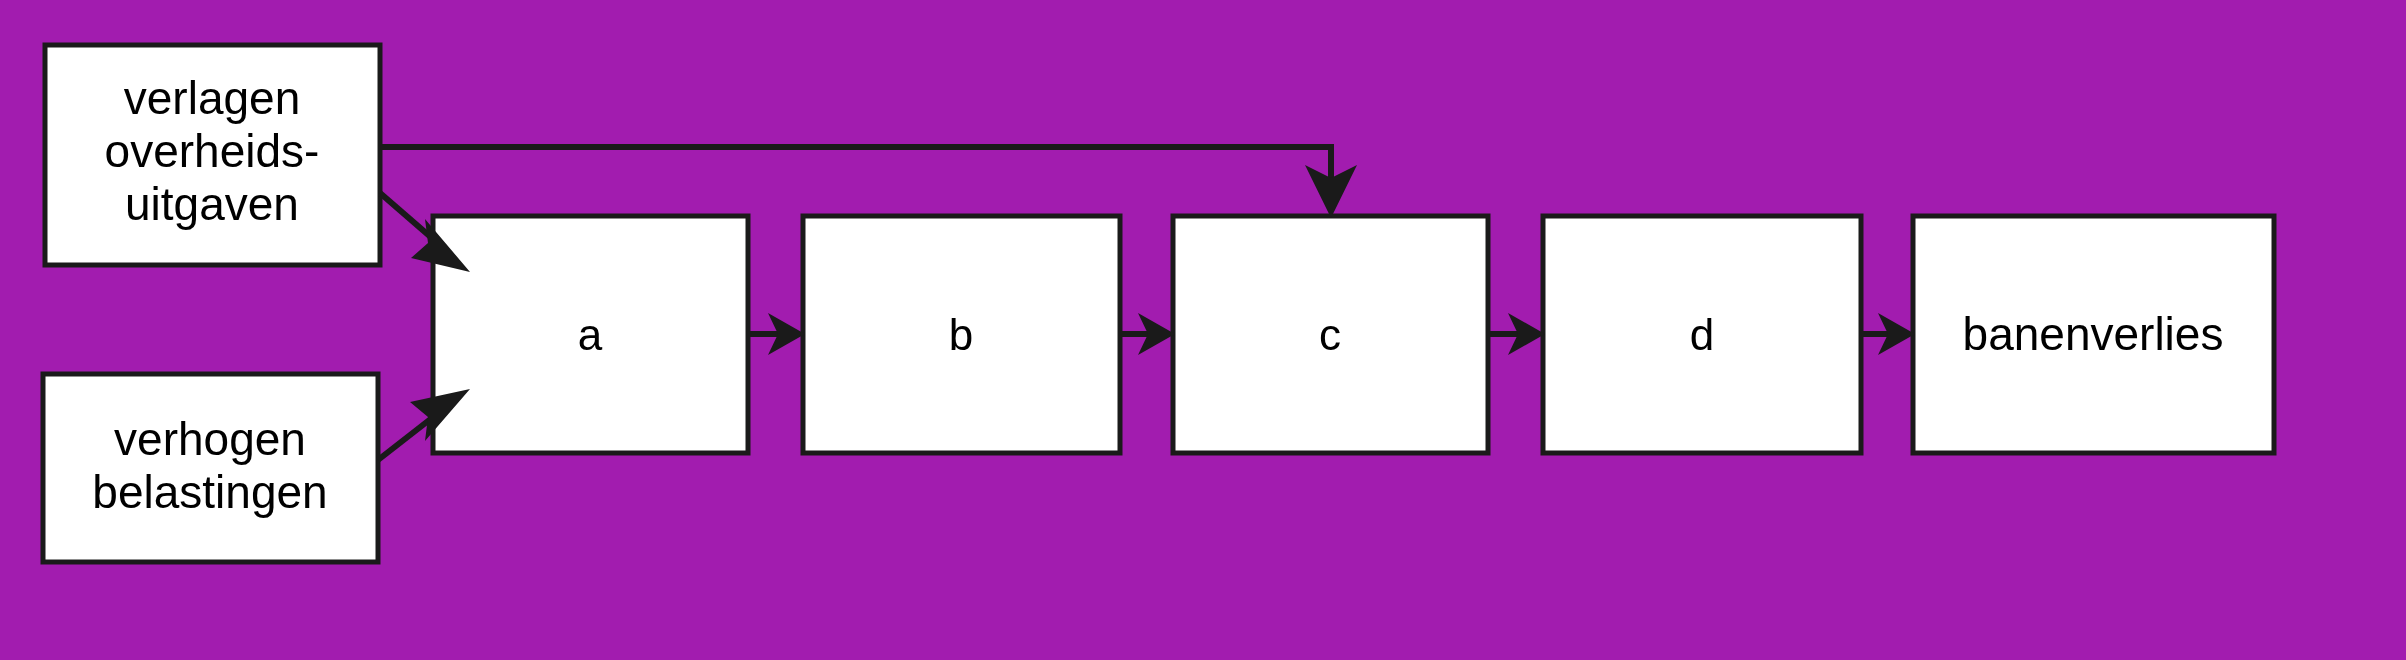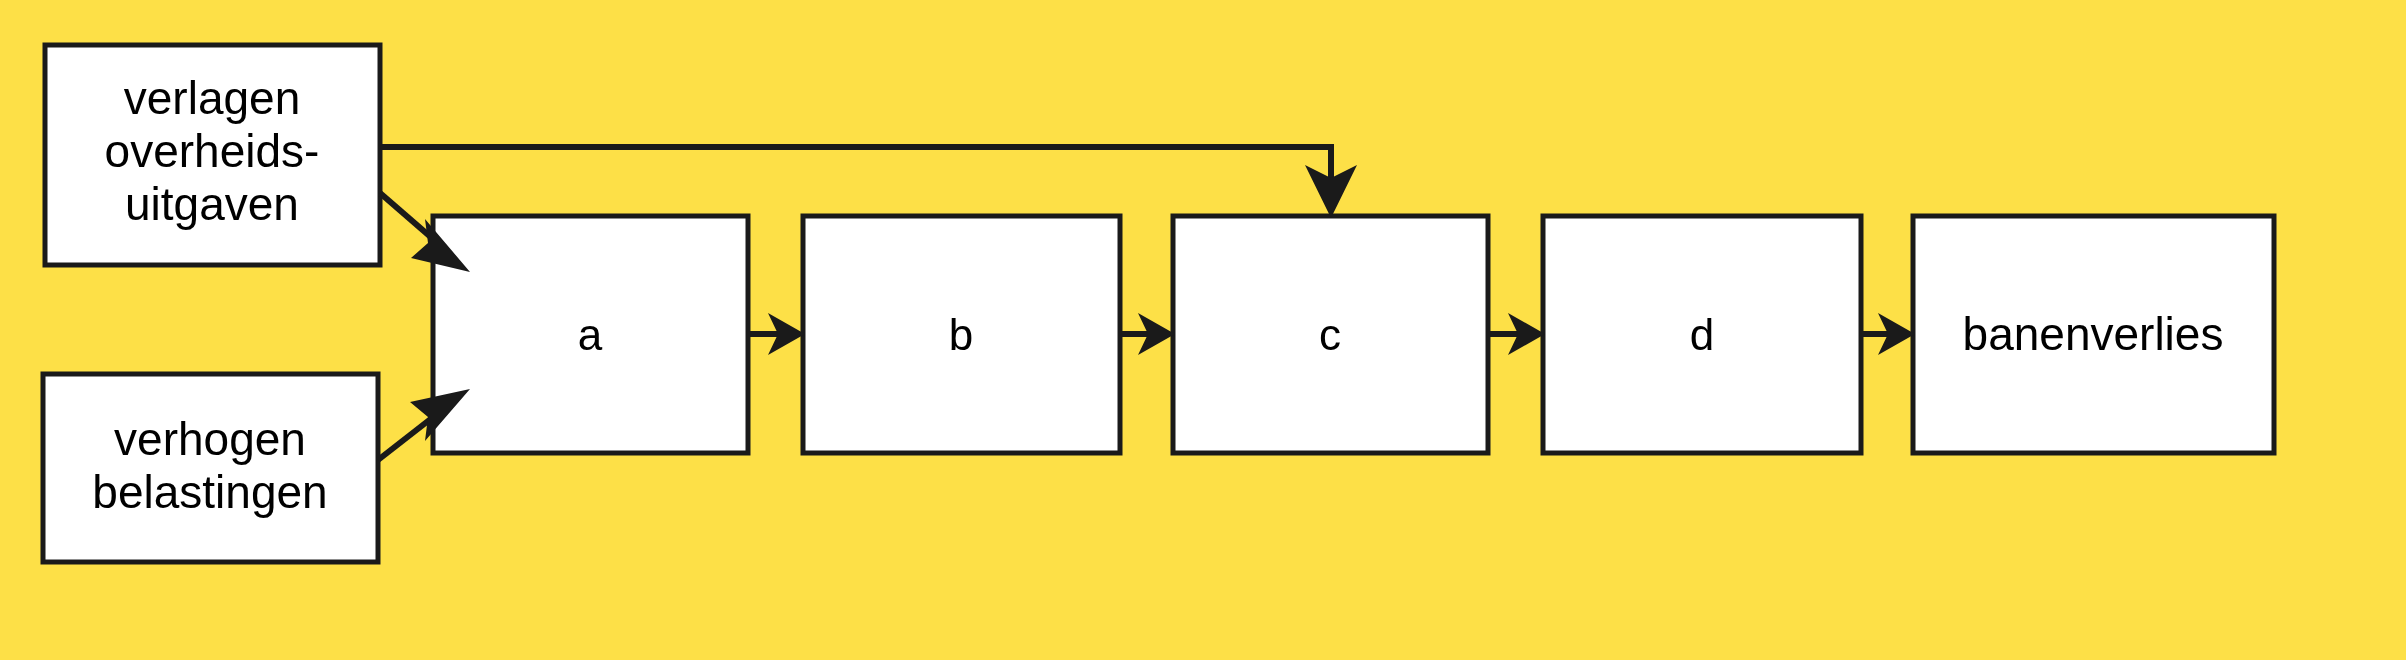--- a/index.html
+++ b/index.html
@@ -11,21 +11,21 @@
   body {
     font-family: "Liberation Sans", sans-serif;
     width: 2406px;
     height: 660px;
     overflow: hidden;
   }
   #diagram-root {
     position: relative;
     width: 2406px;
     height: 660px;
-    background: #fde047;
+    background: #a21caf;
   }
   svg.diagram-svg {
     position: absolute;
     top: 0;
     left: 0;
     width: 2406px;
     height: 660px;
     display: block;
   }
   .node-rect {

